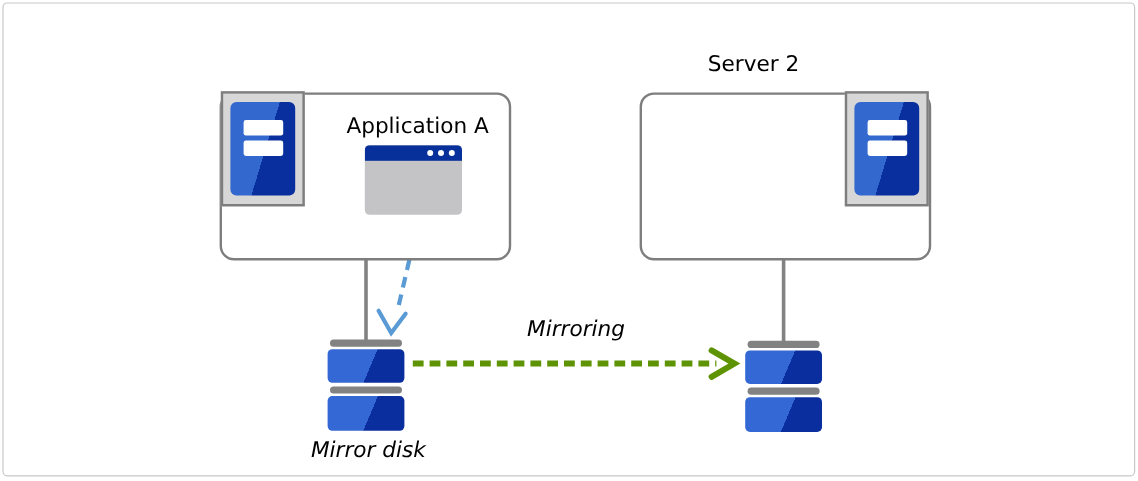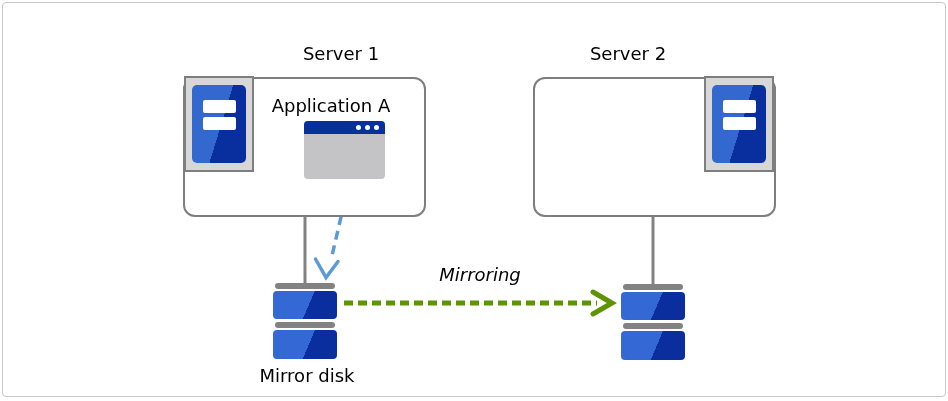--- a/index.html
+++ b/index.html
@@ -88,30 +88,29 @@
 
     <line x1="653" y1="216" x2="653" y2="286" stroke="#828282" stroke-width="3"></line>
 
     <path d="M348,187 L331,260" stroke="#5b9bd5" stroke-width="3.5" stroke-dasharray="9 6" fill="none"></path>
     <path d="M315.5,259 L326,277.5 L338,261.5" stroke="#5b9bd5" stroke-width="3.5" fill="none" stroke-linecap="round" stroke-linejoin="miter"></path>
 
     <line x1="344" y1="303" x2="597" y2="303" stroke="#5e9404" stroke-width="5" stroke-dasharray="9 5"></line>
     <path d="M593,292 L612,303 L593,314" stroke="#5e9404" stroke-width="5" fill="none" stroke-linecap="round" stroke-linejoin="miter"></path>
   </svg>
 
-  <div class="label" style="left:241px;top:44px;width:200px;">Server 1</div>
   <div class="server-box" style="left:183px;top:77px;"></div>
   <div class="server-icon" style="left:184px;top:76px;">
     <div class="tower">
       <div class="slot s1"></div>
       <div class="slot s2"></div>
     </div>
   </div>
 
-  <div class="label" style="left:231px;top:96px;width:200px;">Application A</div>
+  <div class="label" style="left:248px;top:96px;width:200px;">Application A</div>
   <div class="app-window">
     <div class="titlebar">
       <div class="dot"></div>
       <div class="dot"></div>
       <div class="dot"></div>
     </div>
   </div>
 
   <div class="label" style="left:528px;top:44px;width:200px;">Server 2</div>
   <div class="server-box" style="left:533px;top:77px;"></div>
@@ -121,21 +120,21 @@
       <div class="slot s2"></div>
     </div>
   </div>
 
   <div class="disk" style="left:273px;top:283px;">
     <div class="cap"></div>
     <div class="platter"></div>
     <div class="cap c2"></div>
     <div class="platter p2"></div>
   </div>
-  <div class="label" style="left:207px;top:366px;width:200px;">Mirror disk</div>
+  <div class="label" style="left:207px;top:366px;width:200px;font-style:italic;">Mirror disk</div>
 
   <div class="disk" style="left:621px;top:284px;">
     <div class="cap"></div>
     <div class="platter"></div>
     <div class="cap c2"></div>
     <div class="platter p2"></div>
   </div>
 
   <div class="label" style="left:380px;top:265px;width:200px;font-style:italic;">Mirroring</div>
 

